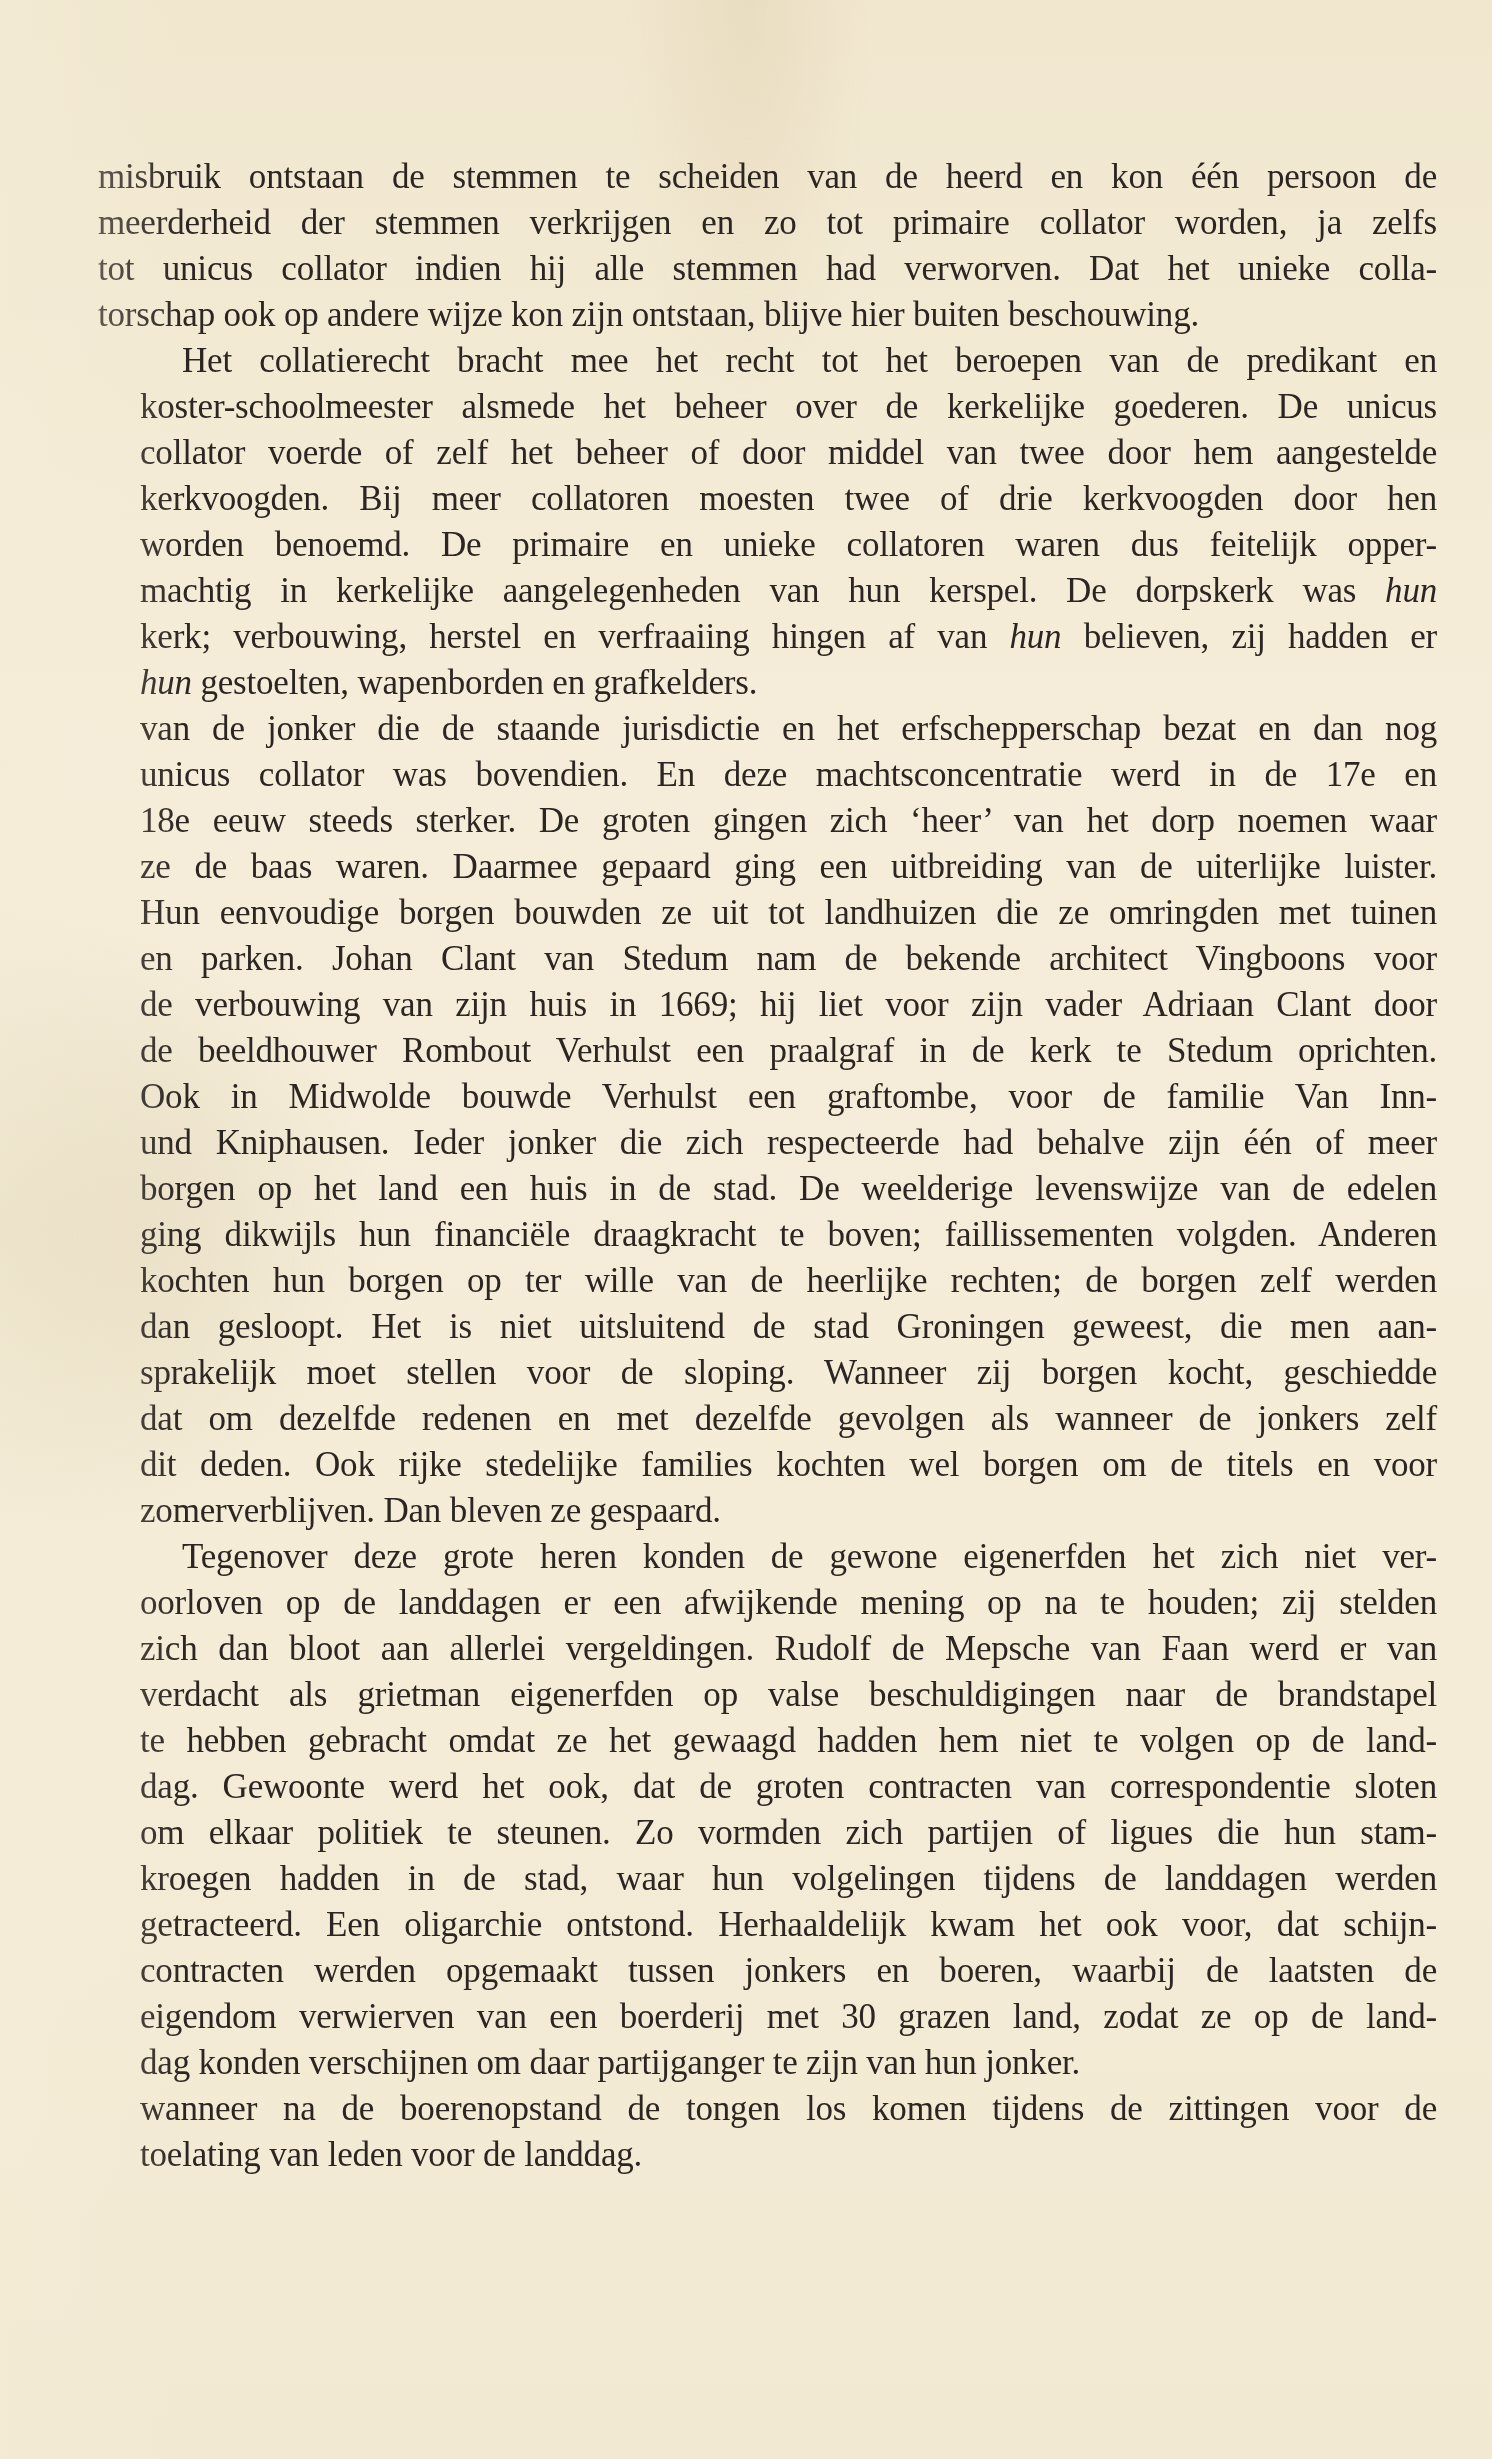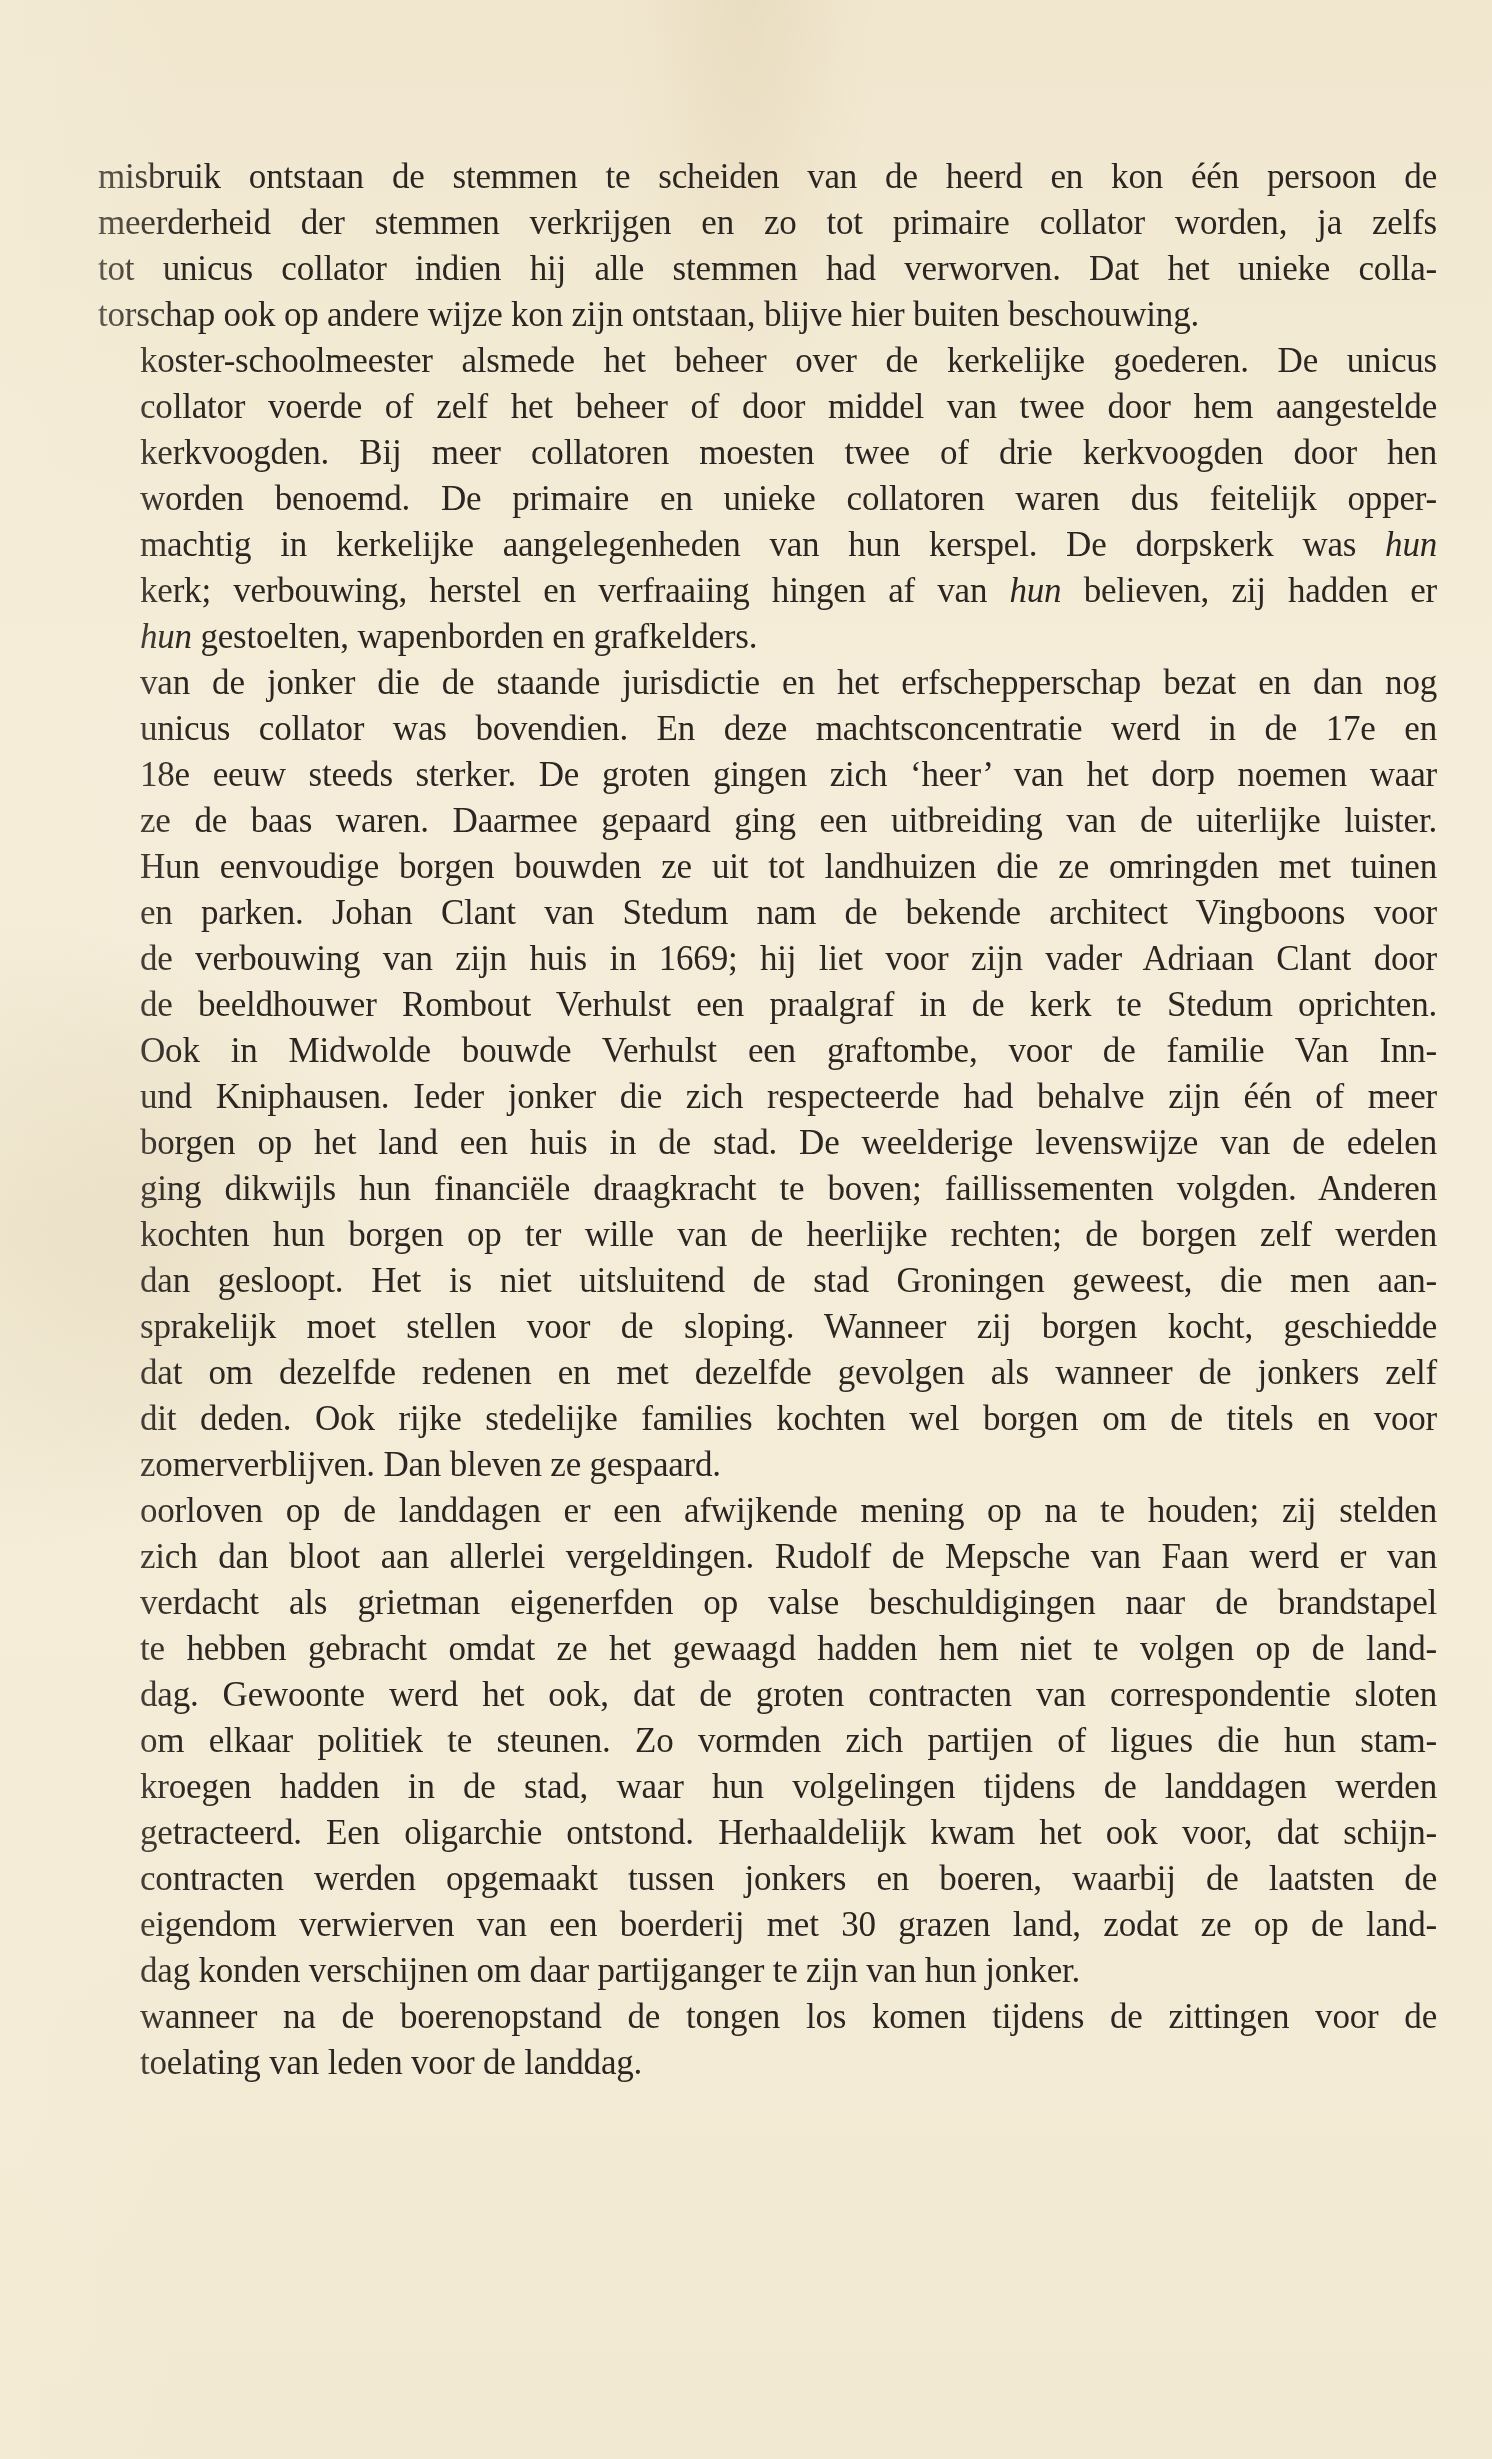--- a/index.html
+++ b/index.html
@@ -69,20 +69,21 @@
 
 <div class="page">
   <div class="para first">
     <span class="line">misbruik ontstaan de stemmen te scheiden van de heerd en kon één persoon de</span>
     <span class="line">meerderheid der stemmen verkrijgen en zo tot primaire collator worden, ja zelfs</span>
     <span class="line">tot unicus collator indien hij alle stemmen had verworven. Dat het unieke colla-</span>
     <span class="line last">torschap ook op andere wijze kon zijn ontstaan, blijve hier buiten beschouwing.</span>
   </div>
 
   <div class="para">
+    <span class="line indent">Het collatierecht bracht mee het recht tot het beroepen van de predikant en</span>
     <span class="line">koster-schoolmeester alsmede het beheer over de kerkelijke goederen. De unicus</span>
     <span class="line">collator voerde of zelf het beheer of door middel van twee door hem aangestelde</span>
     <span class="line">kerkvoogden. Bij meer collatoren moesten twee of drie kerkvoogden door hen</span>
     <span class="line">worden benoemd. De primaire en unieke collatoren waren dus feitelijk opper-</span>
     <span class="line italic-mix">machtig in kerkelijke aangelegenheden van hun kerspel. De dorpskerk was <em>hun</em></span>
     <span class="line italic-mix">kerk; verbouwing, herstel en verfraaiing hingen af van <em>hun</em> believen, zij hadden er</span>
     <span class="line last italic-mix"><em>hun</em> gestoelten, wapenborden en grafkelders.</span>
   </div>
 
   <div class="para">
@@ -100,20 +101,21 @@
     <span class="line">ging dikwijls hun financiële draagkracht te boven; faillissementen volgden. Anderen</span>
     <span class="line">kochten hun borgen op ter wille van de heerlijke rechten; de borgen zelf werden</span>
     <span class="line">dan gesloopt. Het is niet uitsluitend de stad Groningen geweest, die men aan-</span>
     <span class="line">sprakelijk moet stellen voor de sloping. Wanneer zij borgen kocht, geschiedde</span>
     <span class="line">dat om dezelfde redenen en met dezelfde gevolgen als wanneer de jonkers zelf</span>
     <span class="line">dit deden. Ook rijke stedelijke families kochten wel borgen om de titels en voor</span>
     <span class="line last">zomerverblijven. Dan bleven ze gespaard.</span>
   </div>
 
   <div class="para">
+    <span class="line indent">Tegenover deze grote heren konden de gewone eigenerfden het zich niet ver-</span>
     <span class="line">oorloven op de landdagen er een afwijkende mening op na te houden; zij stelden</span>
     <span class="line">zich dan bloot aan allerlei vergeldingen. Rudolf de Mepsche van Faan werd er van</span>
     <span class="line">verdacht als grietman eigenerfden op valse beschuldigingen naar de brandstapel</span>
     <span class="line">te hebben gebracht omdat ze het gewaagd hadden hem niet te volgen op de land-</span>
     <span class="line">dag. Gewoonte werd het ook, dat de groten contracten van correspondentie sloten</span>
     <span class="line">om elkaar politiek te steunen. Zo vormden zich partijen of ligues die hun stam-</span>
     <span class="line">kroegen hadden in de stad, waar hun volgelingen tijdens de landdagen werden</span>
     <span class="line">getracteerd. Een oligarchie ontstond. Herhaaldelijk kwam het ook voor, dat schijn-</span>
     <span class="line">contracten werden opgemaakt tussen jonkers en boeren, waarbij de laatsten de</span>
     <span class="line">eigendom verwierven van een boerderij met 30 grazen land, zodat ze op de land-</span>

